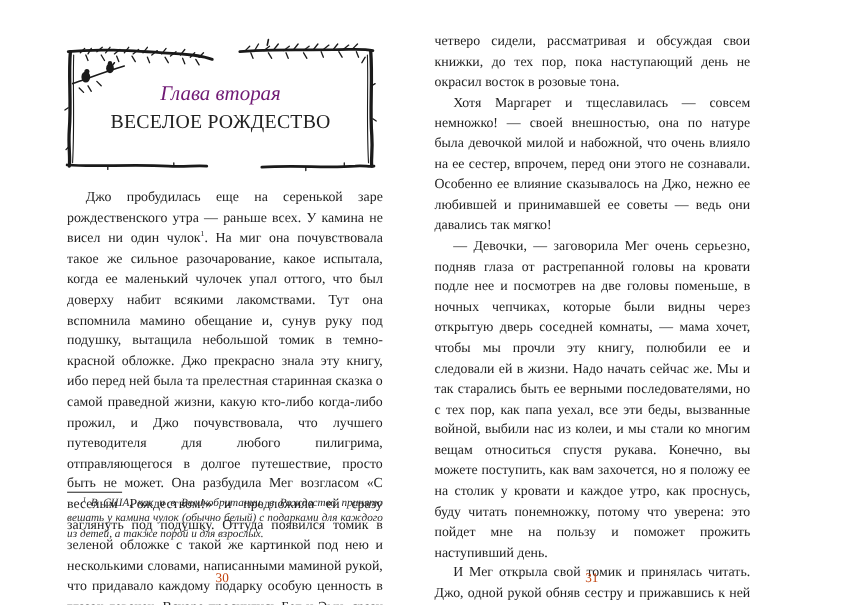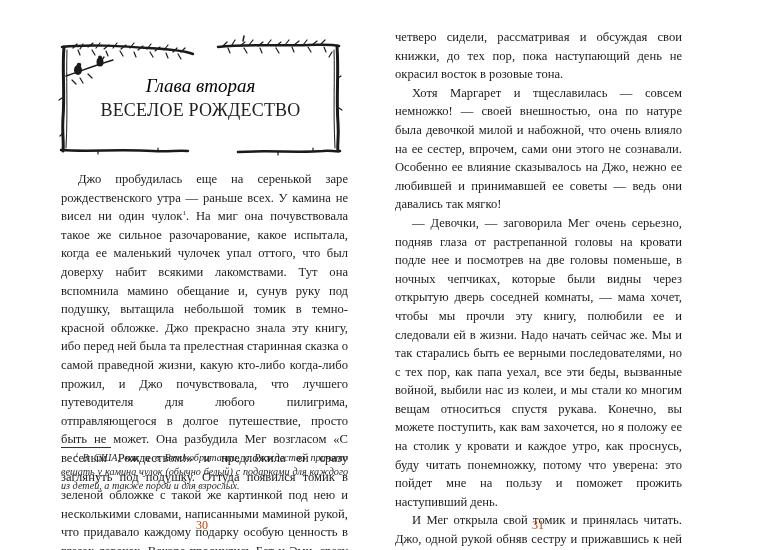--- a/index.html
+++ b/index.html
@@ -41,21 +41,21 @@
       overflow: visible;
     }
     .chapter-number {
       position: absolute;
       left: 0;
       width: 285px;
       top: 37px;
       text-align: center;
       font-style: italic;
       font-size: 19px;
-      color: #000000;
+      color: #701a75;
     }
     .chapter-title {
       position: absolute;
       left: 0;
       width: 285px;
       top: 62px;
       text-align: center;
       font-size: 18px;
       letter-spacing: 0.2px;
       color: #222;
@@ -190,19 +190,19 @@
   <div class="footnote">
     <p><span class="fn-mark">1</span><span>В США, как и в Великобритании, в Рождество принято вешать у камина чулок (обычно белый) с подарками для каждого из детей, а также порой и для взрослых.</span></p>
   </div>
 
   <div class="page-number">30</div>
 </div>
 
 <div class="page page-right">
   <div class="text-block right-body">
     <p class="no-indent">четверо сидели, рассматривая и обсуждая свои книжки, до тех пор, пока наступающий день не окрасил восток в розовые тона.</p>
-    <p>Хотя Маргарет и тщеславилась — совсем немножко! — своей внешностью, она по натуре была девочкой милой и набожной, что очень влияло на ее сестер, впрочем, сами они этого не сознавали. Особенно ее влияние сказывалось на Джо, нежно ее любившей и принимавшей ее советы — ведь они давались так мягко!</p>
+    <p>Хотя Маргарет и тщеславилась — совсем немножко! — своей внешностью, она по натуре была девочкой милой и набожной, что очень влияло на ее сестер, впрочем, перед они этого не сознавали. Особенно ее влияние сказывалось на Джо, нежно ее любившей и принимавшей ее советы — ведь они давались так мягко!</p>
     <p>— Девочки, — заговорила Мег очень серьезно, подняв глаза от растрепанной головы на кровати подле нее и посмотрев на две головы поменьше, в ночных чепчиках, которые были видны через открытую дверь соседней комнаты, — мама хочет, чтобы мы прочли эту книгу, полюбили ее и следовали ей в жизни. Надо начать сейчас же. Мы и так старались быть ее верными последователями, но с тех пор, как папа уехал, все эти беды, вызванные войной, выбили нас из колеи, и мы стали ко многим вещам относиться спустя рукава. Конечно, вы можете поступить, как вам захочется, но я положу ее на столик у кровати и каждое утро, как проснусь, буду читать понемножку, потому что уверена: это пойдет мне на пользу и поможет прожить наступивший день.</p>
     <p>И Мег открыла свой томик и принялась читать. Джо, одной рукой обняв сестру и прижавшись к ней щека к щеке, тоже читала, и на ее лице воцарилось выражение спокойствия, так редко посещавшее эту возбужденную физиономию.</p>
 
   </div>
   <div class="page-number">31</div>
 </div>
 
 </body></html>

